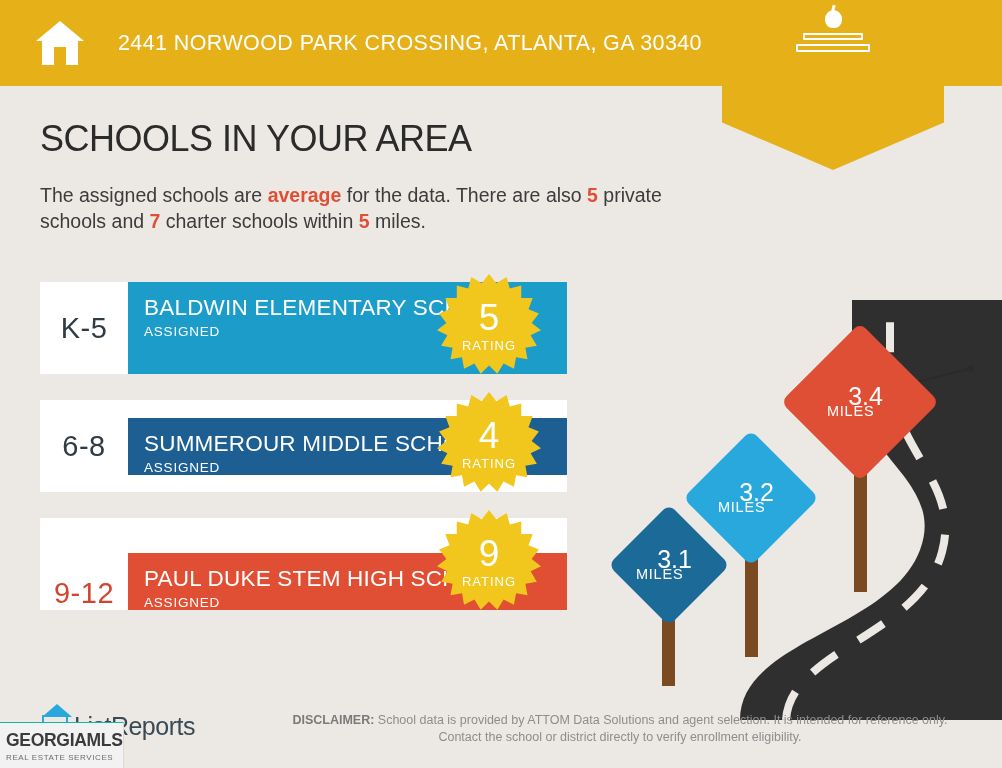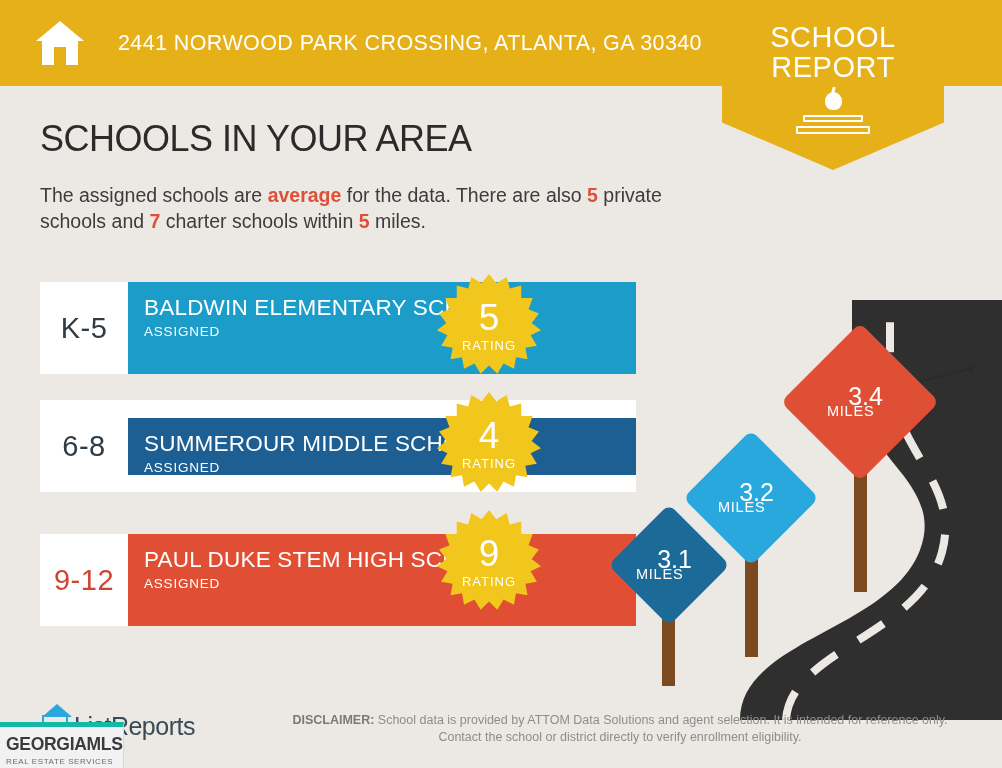--- a/index.html
+++ b/index.html
@@ -85,27 +85,27 @@
     font-size: 19.5px;
     line-height: 26px;
     color: #3c3c3c;
   }
   .subtitle b { color: #df4f35; font-weight: bold; }
 
   
   .school-row {
     position: absolute;
     left: 40px;
-    width: 596px; height: 92px;
+    width: 527px; height: 92px;
     display: flex;
     background: #ffffff;
   }
   .row1 { top: 282px; }
   .row2 { top: 400px; align-items: center; }
-  .row3 { top: 534px; }
+  .row3 { top: 518px; align-items: flex-end; }
 
   .grade {
     width: 88px;
     display: flex; align-items: center; justify-content: center;
     font-size: 29px;
     color: #2f3b45;
     background: #ffffff;
     letter-spacing: 0.5px;
   }
   .grade.red { color: #d0452f; }
@@ -217,21 +217,21 @@
     border-left: 15.5px solid transparent;
     border-right: 15.5px solid transparent;
     border-bottom: 13px solid #29a8dd;
   }
   .lr-text { font-size: 25px; letter-spacing: -0.5px; }
 
   .georgiamls {
     position: absolute; left: 0; bottom: 0;
     width: 124px; height: 46px;
     background: #f2f2f2;
-    border-top: 5px solid #14b8a6;
+    border-top: 1px solid #14b8a6;
     border-right: 1px solid #d9d9d9;
     padding: 7px 0 0 6px;
   }
   .gm-1 { font-size: 17.5px; font-weight: bold; color: #3b3b3b; letter-spacing: -0.3px;}
   .gm-2 { font-size: 8px; color: #6b6b6b; letter-spacing: 0.6px; margin-top: 2px;}
 </style>
 </head>
 <body>
 
 <div id="page">
@@ -240,24 +240,20 @@
     <div class="home-icon">
       <svg width="52" height="52" viewBox="0 0 52 52">
         <polygon points="26,4 50,24 44,24 44,48 8,48 8,24 2,24" fill="#ffffff"></polygon>
         <rect x="20" y="30" width="12" height="18" fill="#e6b019"></rect>
       </svg>
     </div>
     <div class="address-text">2441 NORWOOD PARK CROSSING, ATLANTA, GA 30340</div>
   </div>
 
   <div class="badge">
-    <div class="badge-title">
-      <div>SCHOOL</div>
-      <div>REPORT</div>
-    </div>
     <div class="badge-icon">
       <div class="apple"></div>
       <div class="book1"></div>
       <div class="book2"></div>
     </div>
   </div>
 
   <h1 class="page-title">SCHOOLS IN YOUR AREA</h1>
 
   <p class="subtitle">

